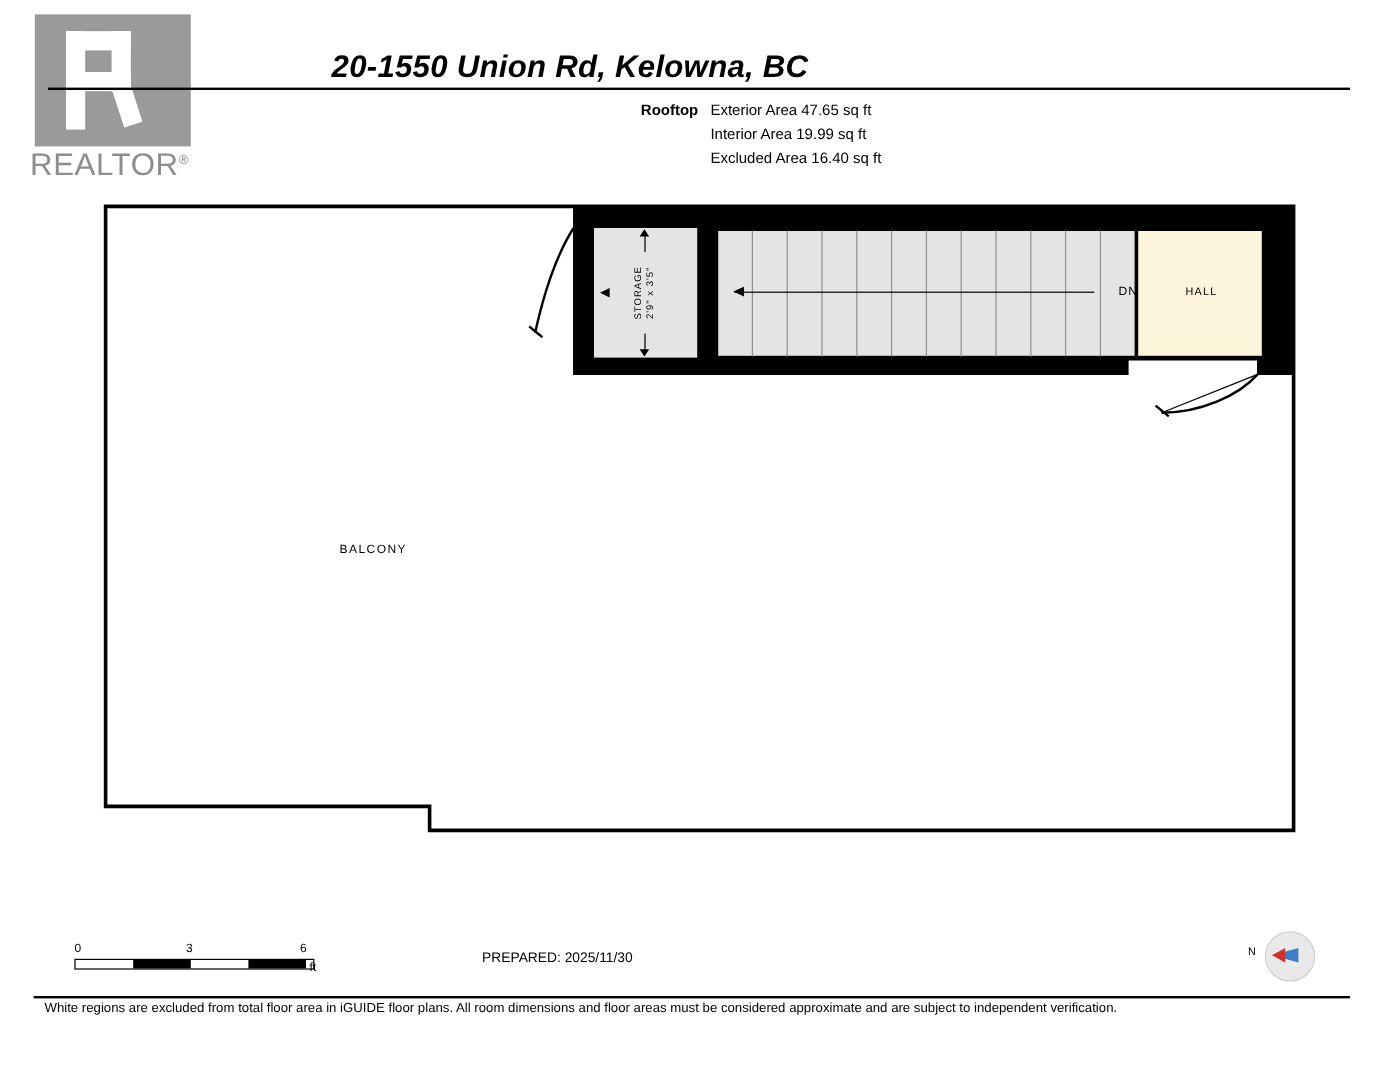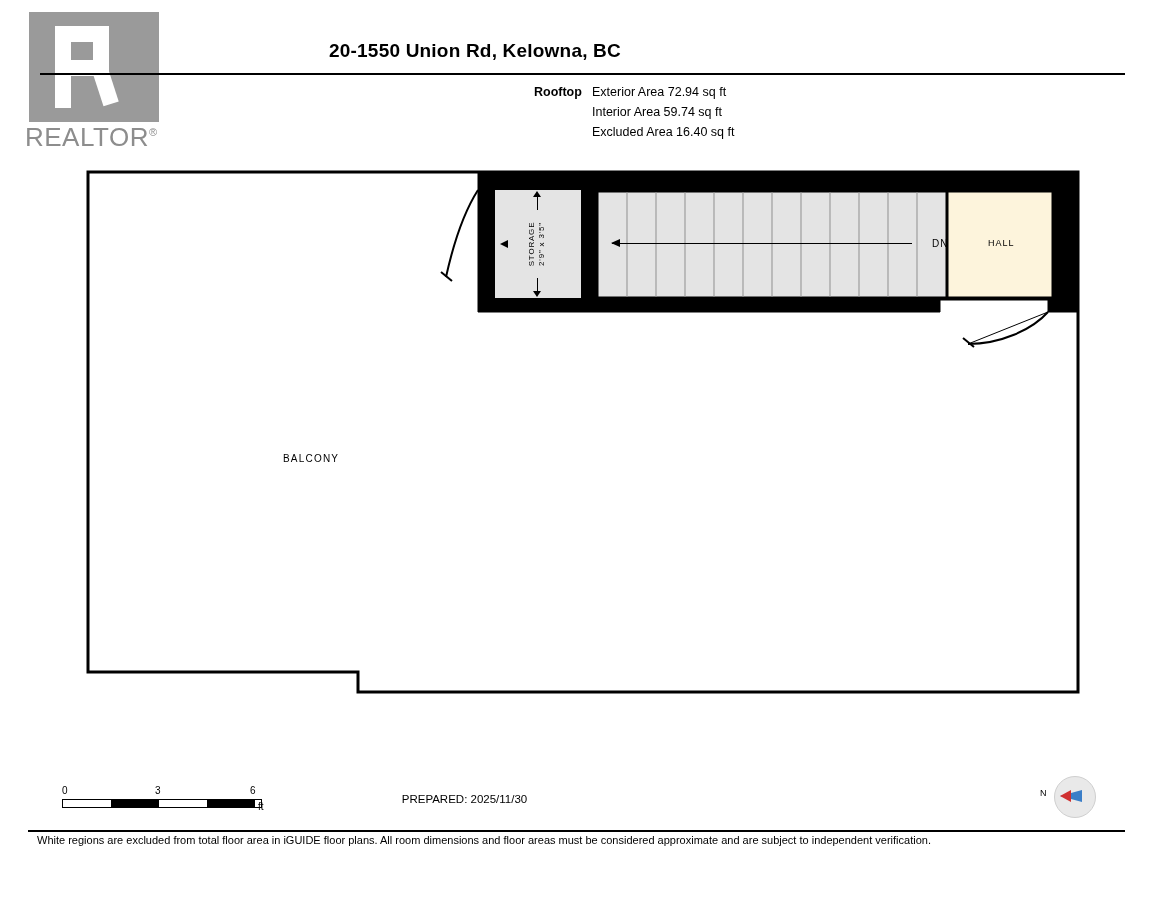--- a/index.html
+++ b/index.html
@@ -52,23 +52,24 @@
     font-weight: 400;
   }
   #logo-text sup { font-size: 11px; vertical-align: super; }
 
   #title {
     position: absolute;
     left: 0;
     top: 40px;
     width: 950px;
     text-align: center;
-    font-size: 19px;
+    font-size: 26px;
     font-weight: bold;
     letter-spacing: 0.2px;
+    font-style: italic;
   }
   #header-rule {
     position: absolute;
     left: 40px;
     top: 73px;
     width: 1085px;
     height: 2px;
     background: #000000;
   }
 
@@ -286,24 +287,24 @@
   <div id="logo-text">
     <span>REALTOR</span><sup>®</sup>
   </div>
 </div>
 
 <div id="title">20-1550 Union Rd, Kelowna, BC</div>
 <div id="header-rule"></div>
 
 <div id="areas">
   <div class="row">
-    <span class="lbl">Rooftop</span><span>Exterior Area 72.94 sq ft</span>
+    <span class="lbl">Rooftop</span><span>Exterior Area 47.65 sq ft</span>
   </div>
   <div class="row">
-    <span class="ind"></span><span>Interior Area 59.74 sq ft</span>
+    <span class="ind"></span><span>Interior Area 19.99 sq ft</span>
   </div>
   <div class="row">
     <span class="ind"></span><span>Excluded Area 16.40 sq ft</span>
   </div>
 </div>
 
 <svg id="plan" viewBox="0 0 1165 900">
 
   <path d="M88,172 L88,672 L358,672 L358,692 L1078,692 L1078,172 Z" fill="none" stroke="#000000" stroke-width="3"></path>
 

